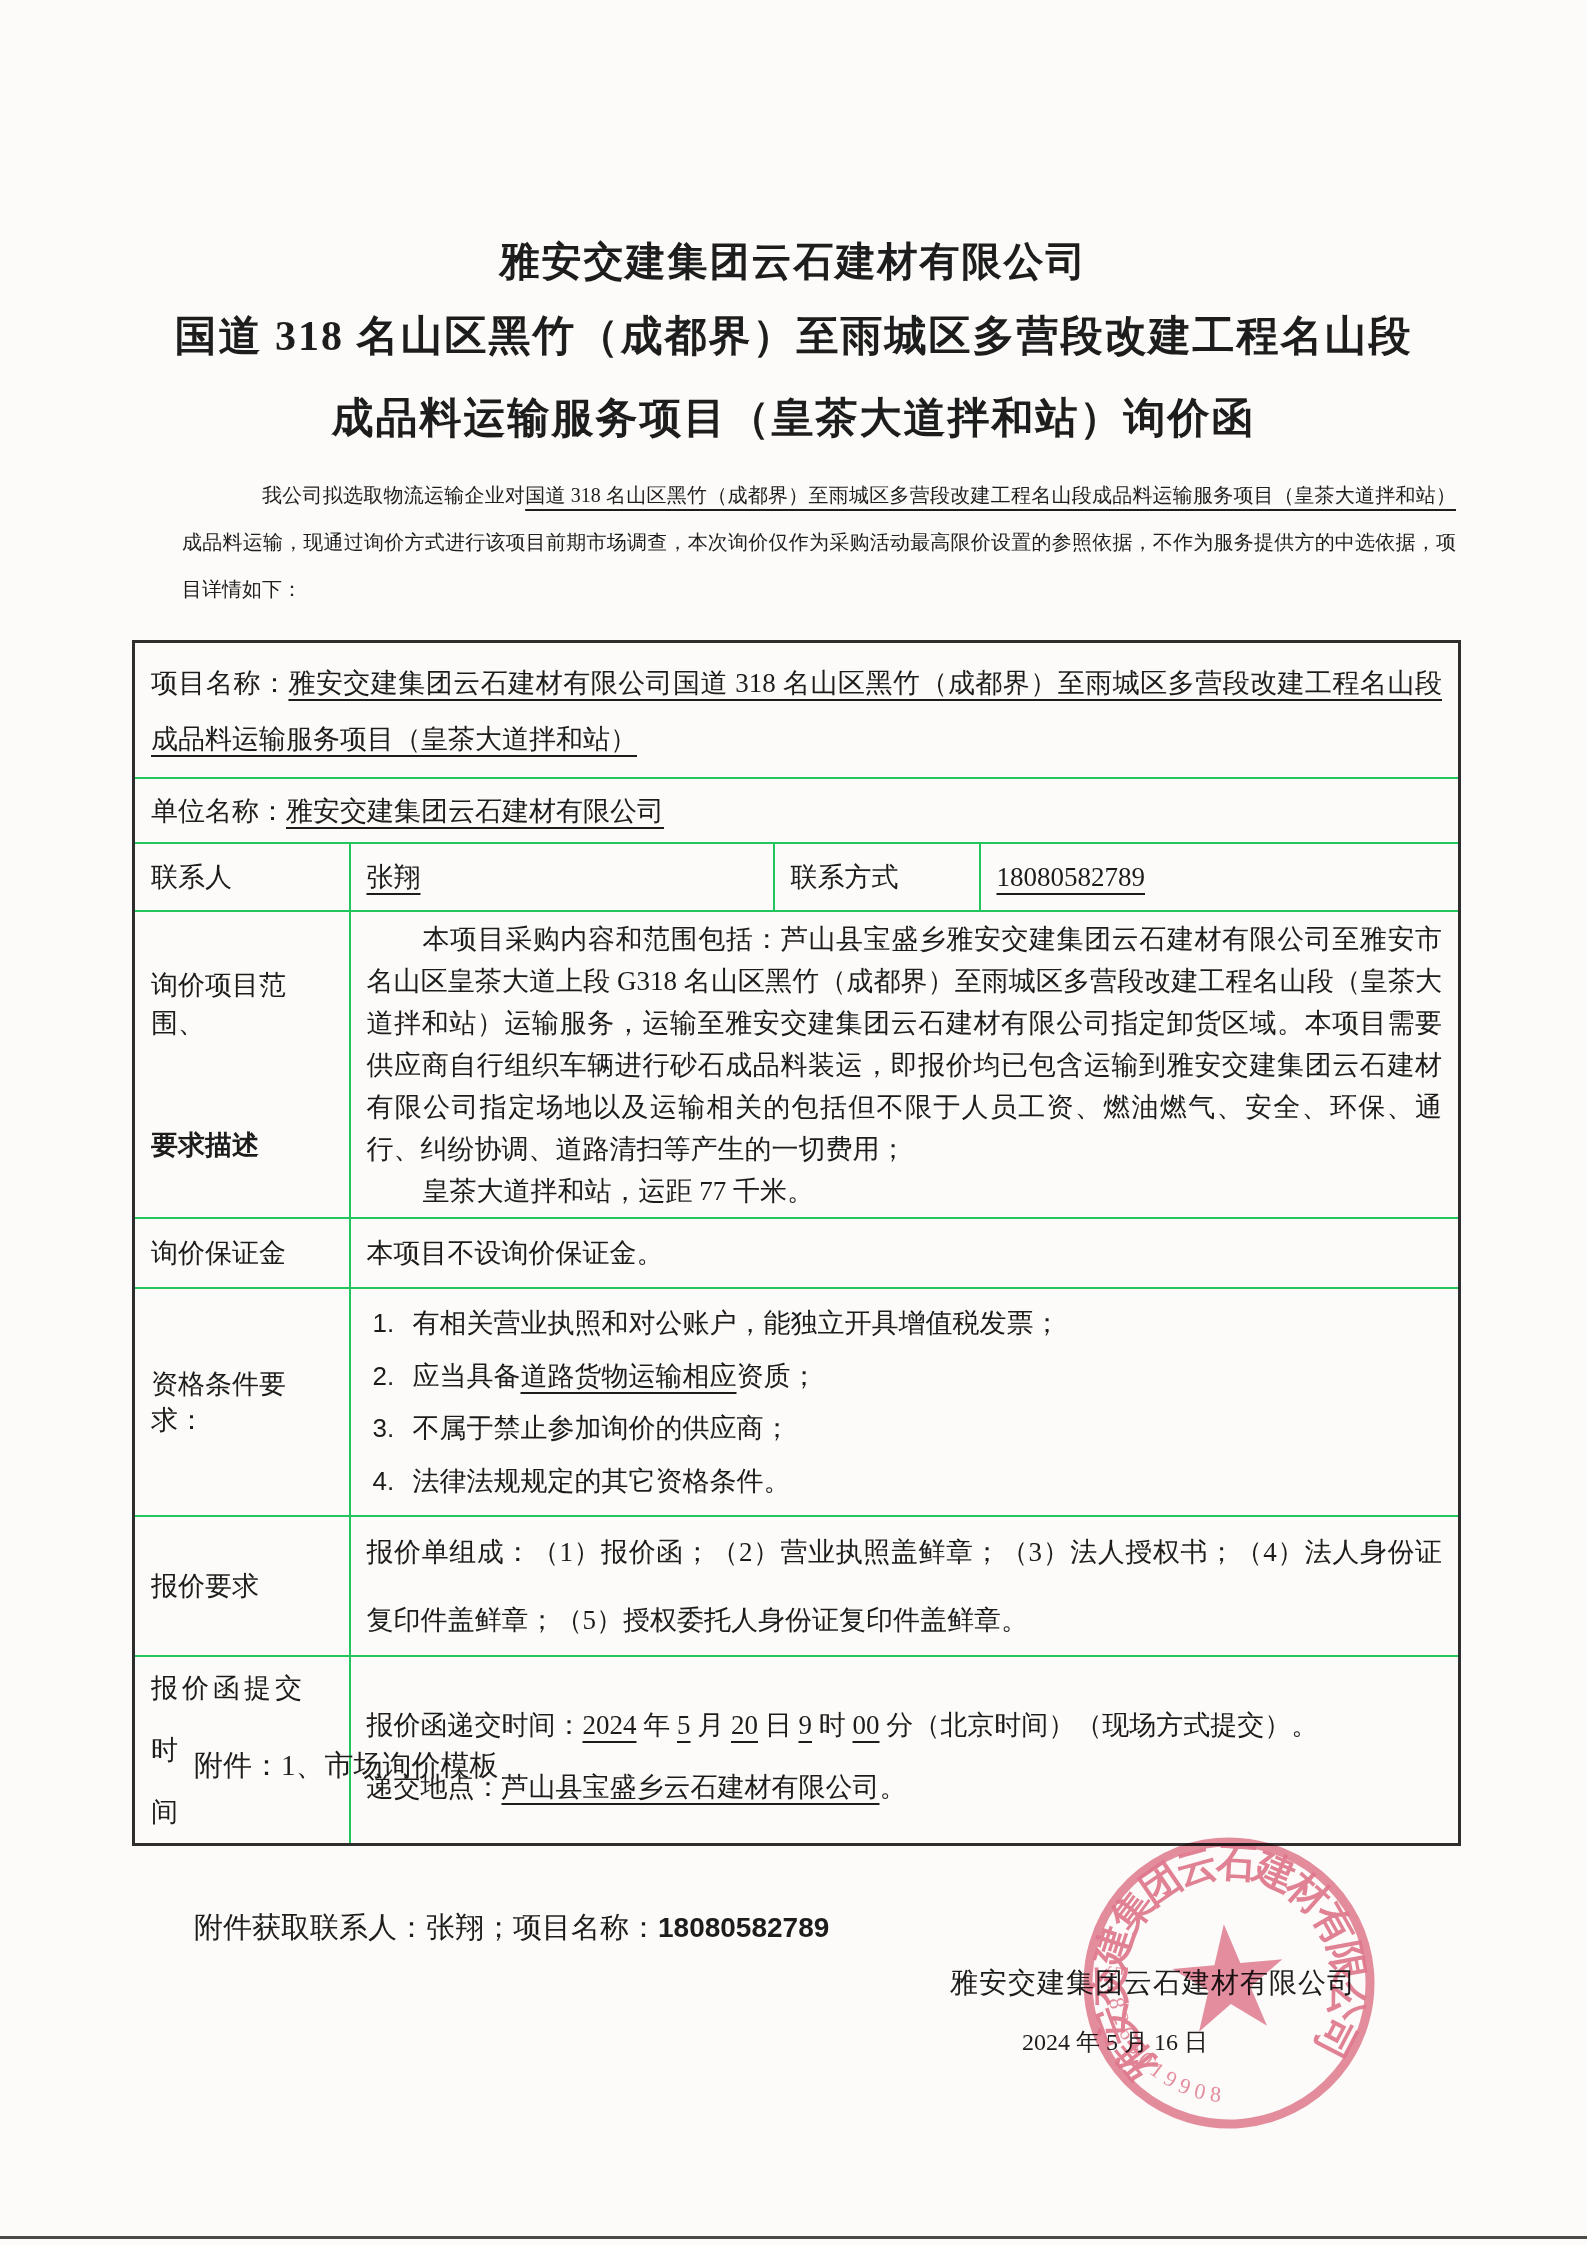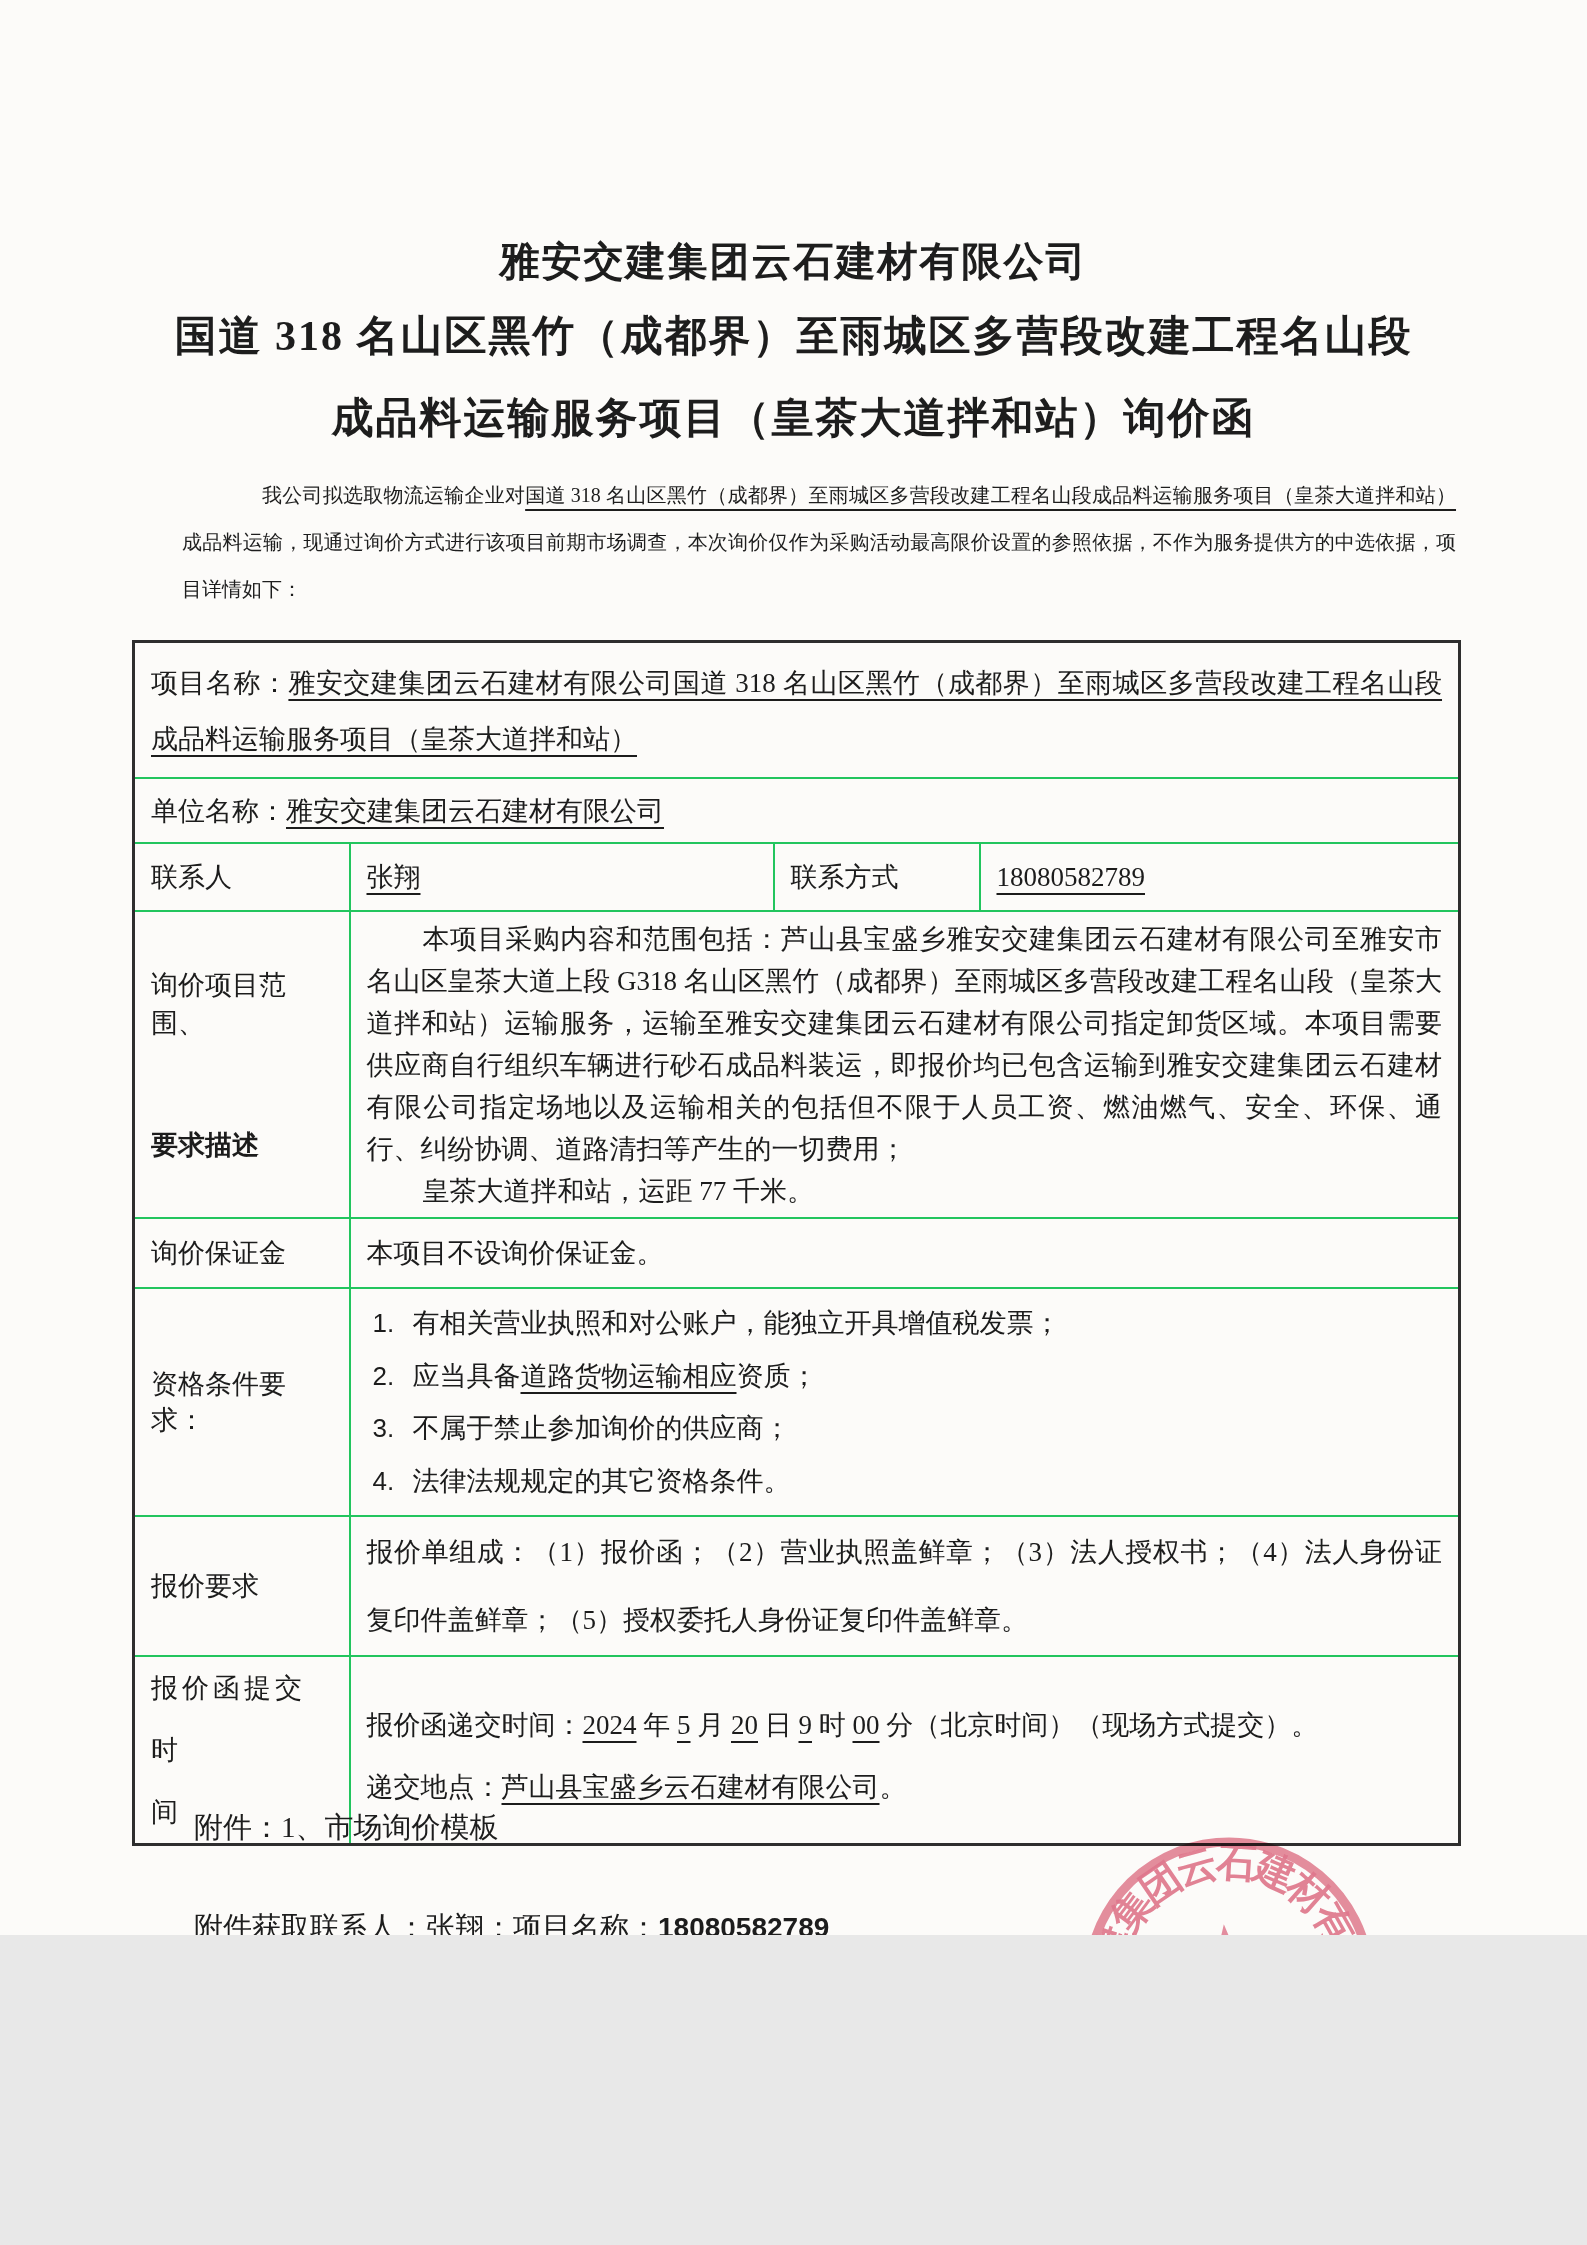--- a/index.html
+++ b/index.html
@@ -1,18 +1,18 @@
 <!DOCTYPE html>
 <html><head>
 <meta charset="utf-8">
 <style>
   html,body{margin:0;padding:0;background:#e8e8e8;}
   .page{
     position:relative;
-    width:1587px;height:1935px;
+    width:1587px;height:2245px;
     margin:0 auto;
     background:#fcfbf9;
     overflow:hidden;
     font-family:"Liberation Serif","DejaVu Serif",serif;
     color:#1d1d1d;
   }
   
   .title{position:absolute;left:0;right:0;text-align:center;font-weight:bold;letter-spacing:2px;white-space:nowrap;}
   .t1{top:234px;font-size:40px;}
   .t2{top:308px;font-size:42px;}
@@ -47,21 +47,21 @@
   .scope-lbl div + div{margin-top:84px;font-weight:bold;}
   .qwrap{display:flex;flex-direction:column;justify-content:space-around;height:210px;padding:0 0 0 6px;}
   .qitem{line-height:34px;}
   .qnum{display:inline-block;width:40px;font-family:"Liberation Sans","DejaVu Sans",sans-serif;font-size:26px;}
   .quote-val{line-height:68px;text-align:justify;}
   .sub-lbl{vertical-align:top;padding-top:12px;line-height:62px;letter-spacing:4px;}
   .sub-val{vertical-align:top;}
   .sub-line1{margin-top:12px;line-height:44px;}
   .sub-line2{margin-top:18px;line-height:44px;}
   
-  .attach1{position:absolute;left:194px;top:1808px;font-size:29px;}
+  .attach1{position:absolute;left:194px;top:1746px;font-size:29px;}
   .attach2{position:absolute;left:194px;top:1908px;font-size:29px;}
   .phone-bold{font-family:"Liberation Sans","DejaVu Sans",sans-serif;font-weight:bold;font-size:28px;}
   
   .sig-company{position:absolute;left:950px;top:1964px;font-size:28px;letter-spacing:1px;}
   .sig-date{position:absolute;left:1022px;top:2026px;font-size:24px;}
   
   .seal{
     position:absolute;left:1073px;top:1827px;width:312px;height:312px;
     mix-blend-mode:multiply;opacity:.93;
     transform:rotate(-5deg);

